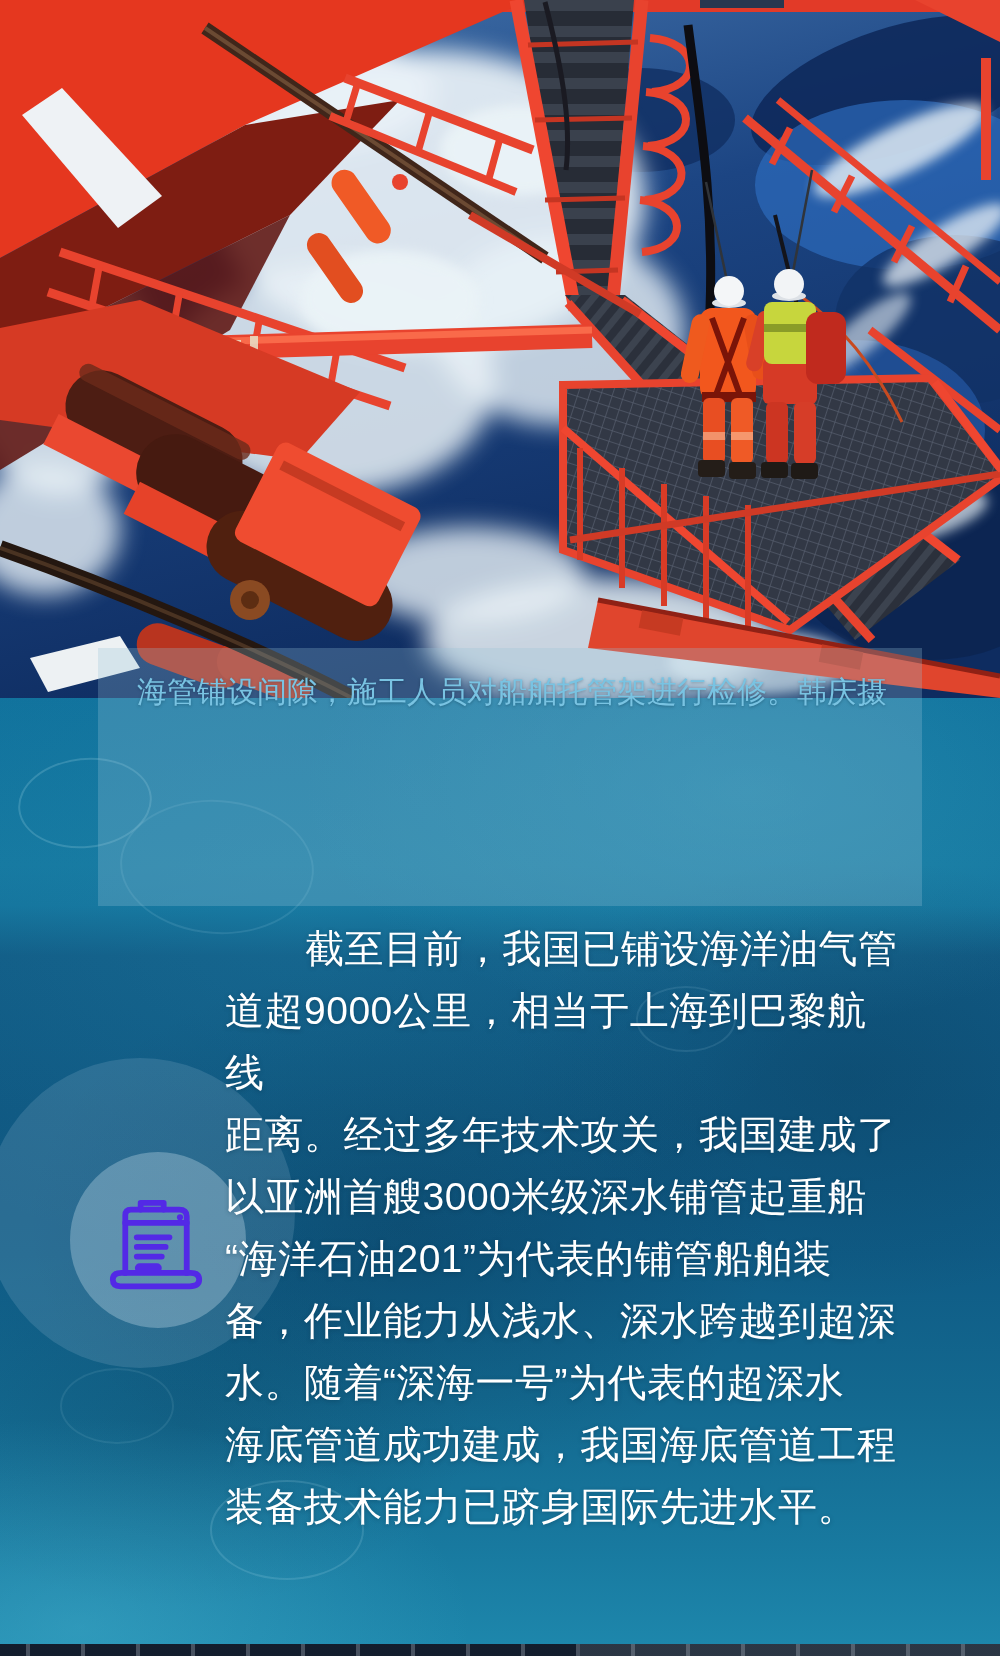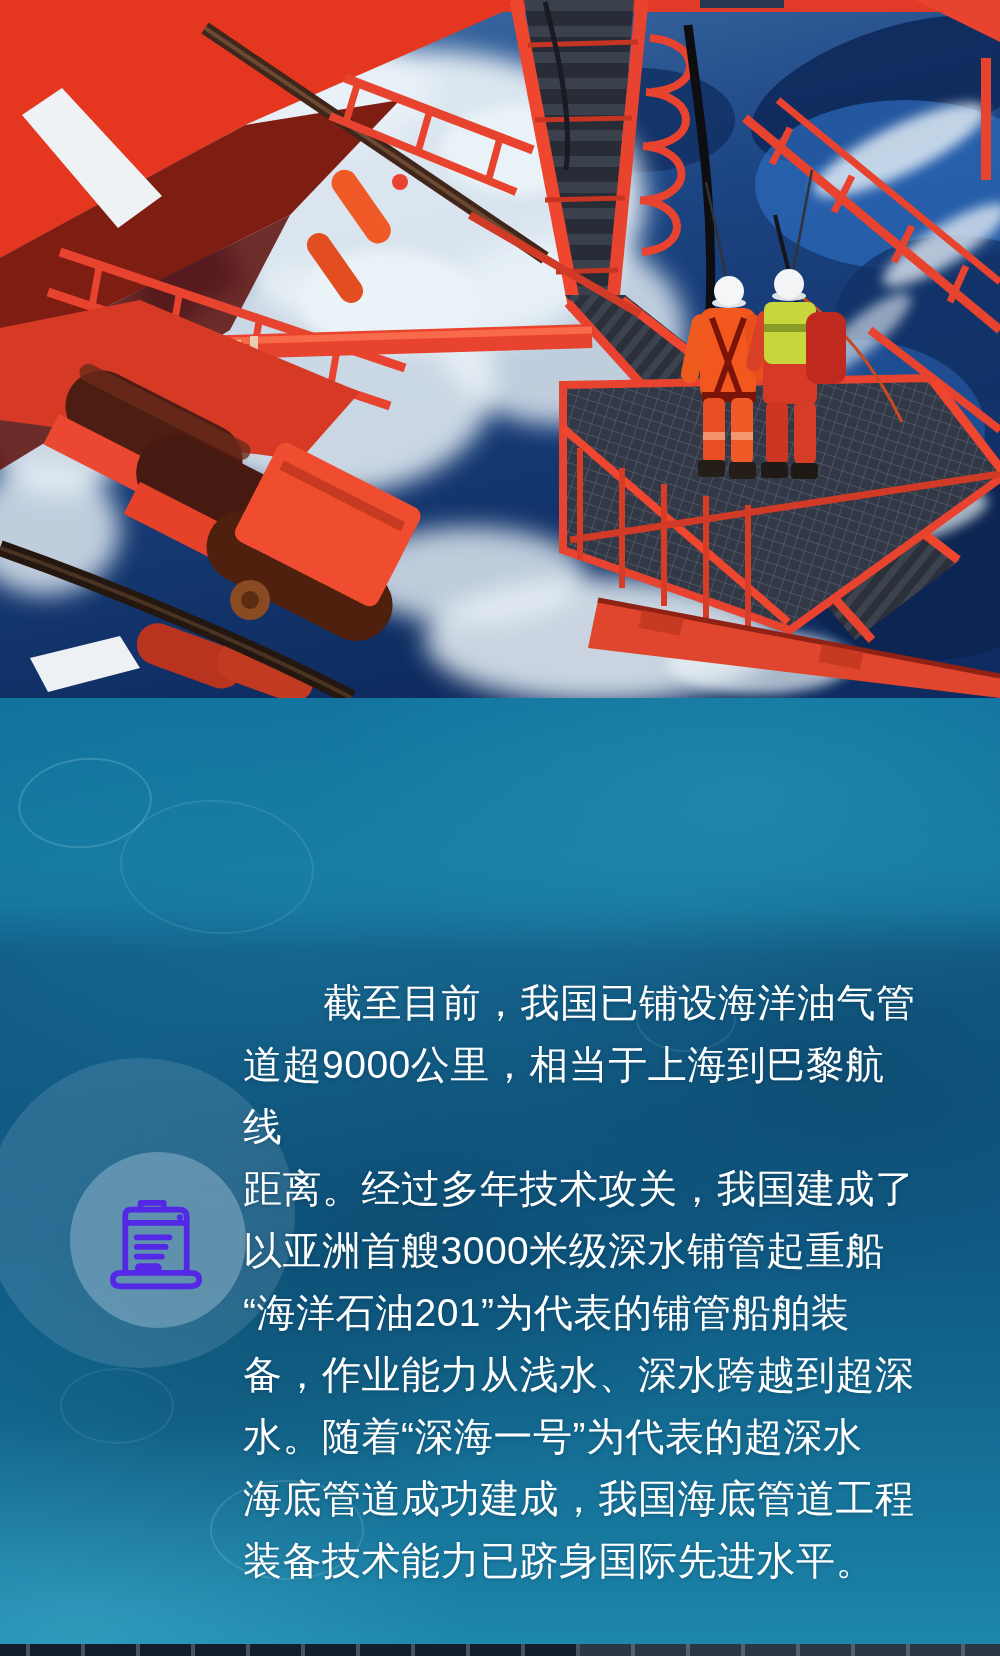--- a/index.html
+++ b/index.html
@@ -35,21 +35,21 @@
     position:absolute;left:98px;top:648px;width:824px;height:258px;
     background:rgba(150,195,215,0.28);
   }
   .caption{
     margin:0;padding:26px 20px 0 39px;
     font-size:30px;line-height:36px;color:#79c3e2;
     text-shadow:0 1px 3px rgba(10,40,60,.35);
     white-space:nowrap;
   }
   
-  .article{position:absolute;left:225px;top:972px;width:676px;margin-left:18px;}
+  .article{position:absolute;left:225px;top:918px;width:676px;}
   .article p{
     margin:0;font-size:39px;line-height:62px;color:#ffffff;
     text-indent:80px;white-space:pre-line;letter-spacing:.5px;
     text-shadow:0 1px 4px rgba(6,40,62,.35);
   }
   
   .badge-circle{position:absolute;border-radius:50%;}
   .bc-outer{left:-15px;top:1058px;width:310px;height:310px;background:rgba(185,212,228,.16);}
   .bc-inner{left:70px;top:1152px;width:176px;height:176px;background:rgba(200,222,235,.34);}
   .badge-icon{position:absolute;left:108px;top:1194px;width:96px;height:104px;}
@@ -303,20 +303,23 @@
         <rect x="766" y="402" width="22" height="62" rx="6" fill="#cc3522"></rect>
         <rect x="794" y="402" width="22" height="62" rx="6" fill="#d63d28"></rect>
         <rect x="761" y="462" width="27" height="16" rx="4" fill="#1f1a16"></rect>
         <rect x="791" y="463" width="27" height="16" rx="4" fill="#1f1a16"></rect>
         <ellipse cx="789" cy="296" rx="17" ry="5" fill="#dde1e6"></ellipse>
         <circle cx="789" cy="284" r="15" fill="#f2f4f6"></circle>
       </g>
     </svg>
   </figure>
 
+  <div class="caption-bar">
+    <p class="caption">海管铺设间隙，施工人员对船舶托管架进行检修。韩庆摄</p>
+  </div>
 
   <div class="badge-circle bc-outer"></div>
   <div class="badge-circle bc-inner"></div>
   <div class="badge-icon">
     <svg width="96" height="104" viewBox="0 0 100 104">
       <g fill="none" stroke="#5329e6" stroke-width="6" stroke-linejoin="round" stroke-linecap="round">
         <path d="M34 14 V7 H58 V14"></path>
         <path d="M18 80 V20 Q18 14 24 14 H74 Q82 14 82 21 V80"></path>
         <path d="M18 28 H82"></path>
         <path d="M30 43 H64"></path>

